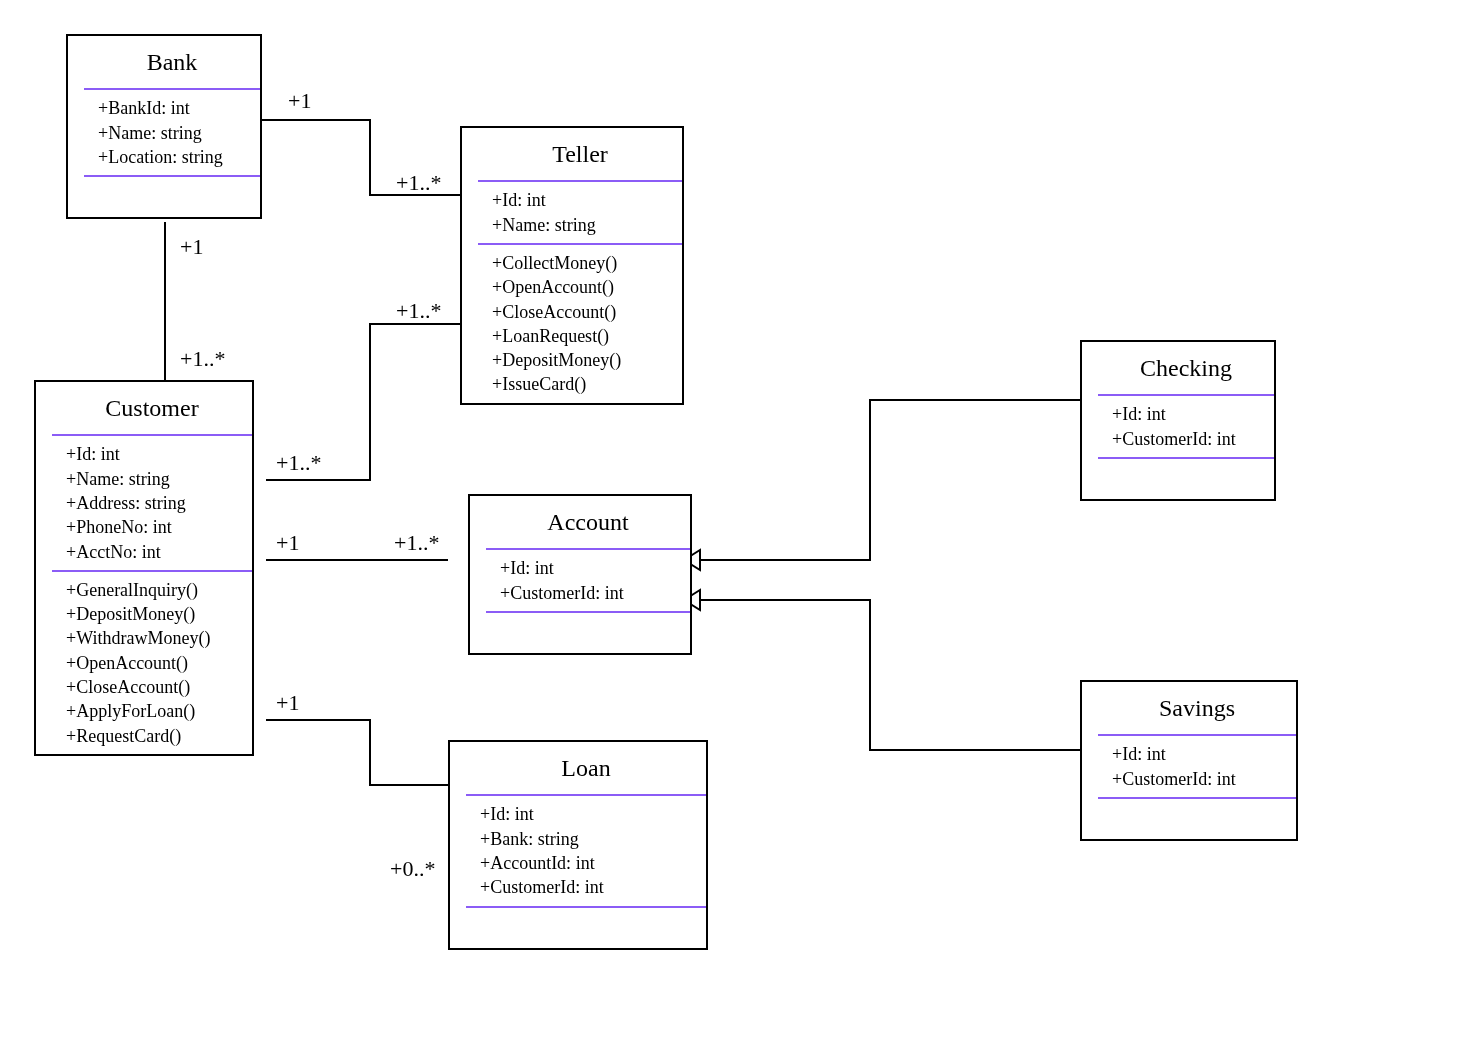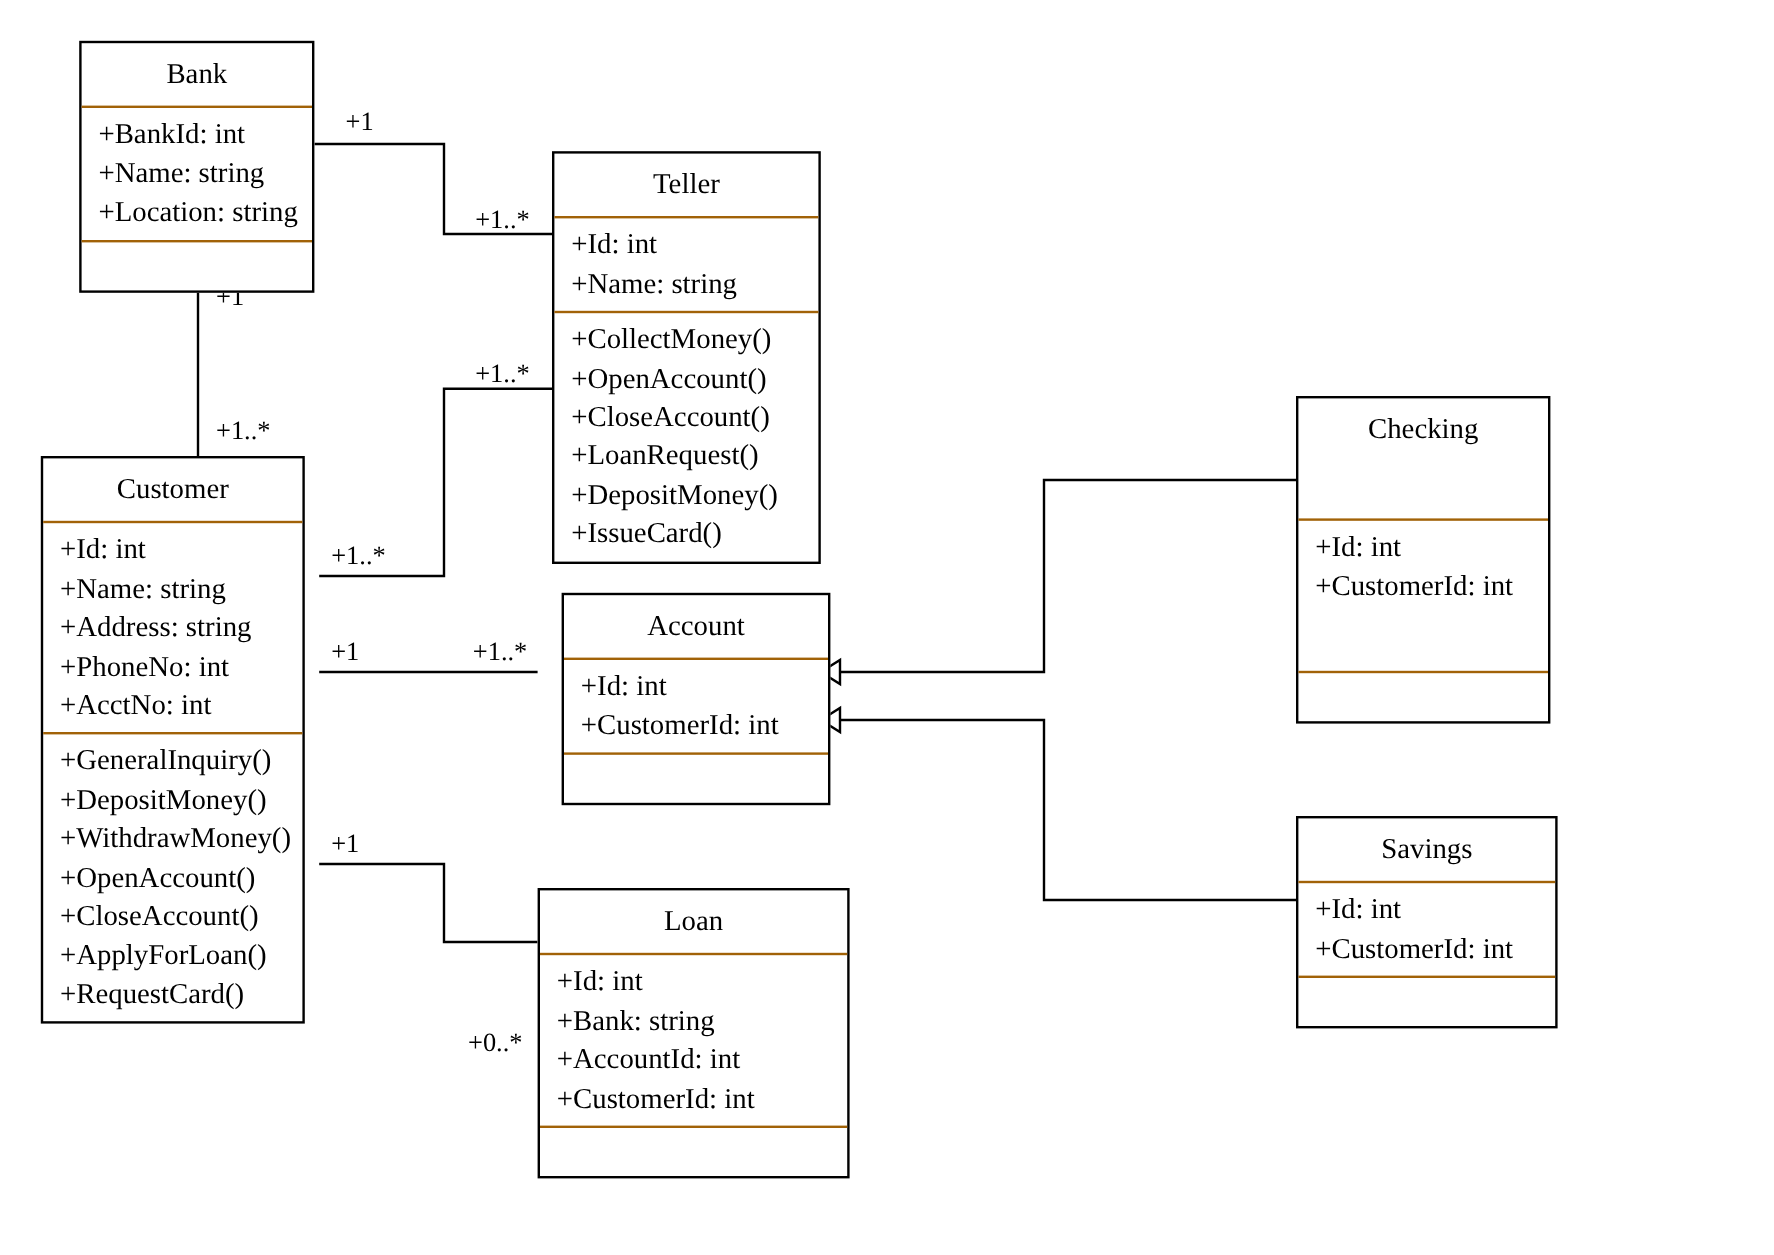--- a/index.html
+++ b/index.html
@@ -3,26 +3,26 @@
 <meta charset="utf-8">
 <style>
   html,body{margin:0;padding:0;background:#fff;font-family:Georgia,"Times New Roman",serif;}
   #stage{position:relative;width:1478px;height:1046px;}
   svg{position:absolute;left:0;top:0;}
   .uml{
     position:absolute;
     border:2px solid #000;
     background:#fff;
     box-sizing:border-box;
-    display:flex;flex-direction:column;
+    display:flex;flex-direction:column;padding-left:16px;
   }
   .uml .sect{
-    border-top:2px solid #a16207;
+    border-top:2px solid #8b5cf6;
     padding:6px 12px 6px 14px;
-    font-size:24px;
+    font-size:18px;
     line-height:1.35;
   }
   .uml .sect:first-child{border-top:none;}
   .uml .title{
     text-align:center;
     font-size:24px;
     padding:10px 8px;
   }
   .uml .sect.empty{min-height:28px;}
   .row{white-space:nowrap;}
@@ -131,21 +131,21 @@
   <div class="sect title">Loan</div>
   <div class="sect">
     <div class="row">+Id: int</div>
     <div class="row">+Bank: string</div>
     <div class="row">+AccountId: int</div>
     <div class="row">+CustomerId: int</div>
   </div>
   <div class="sect empty"></div>
 </div>
 
-<div class="uml" style="left:1080px;top:330px;width:212px;gap:48px;">
+<div class="uml" style="left:1080px;top:340px;width:196px;">
   <div class="sect title">Checking</div>
   <div class="sect">
     <div class="row">+Id: int</div>
     <div class="row">+CustomerId: int</div>
   </div>
   <div class="sect empty"></div>
 </div>
 
 <div class="uml" style="left:1080px;top:680px;width:218px;">
   <div class="sect title">Savings</div>

